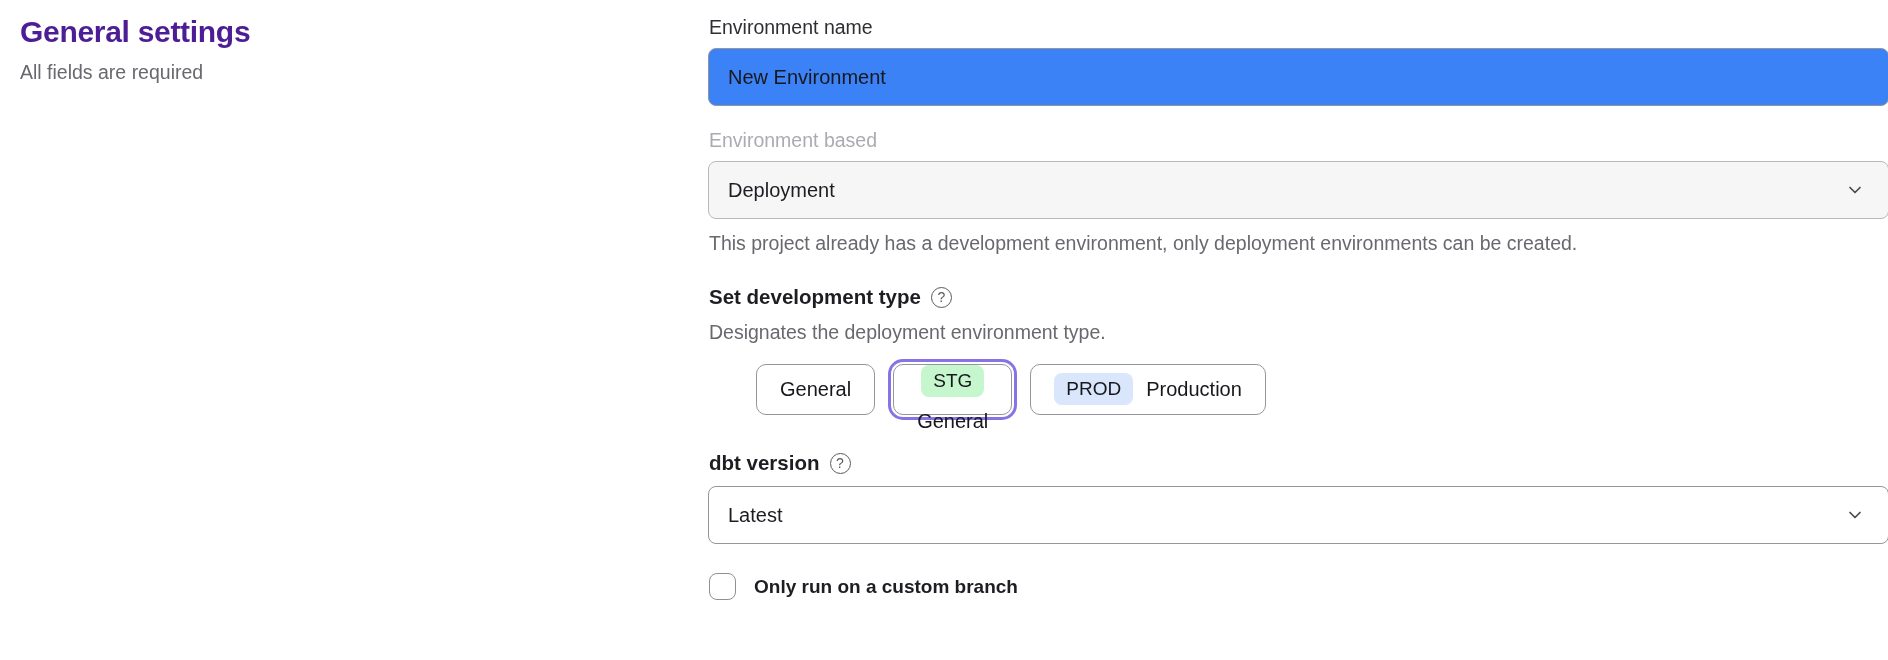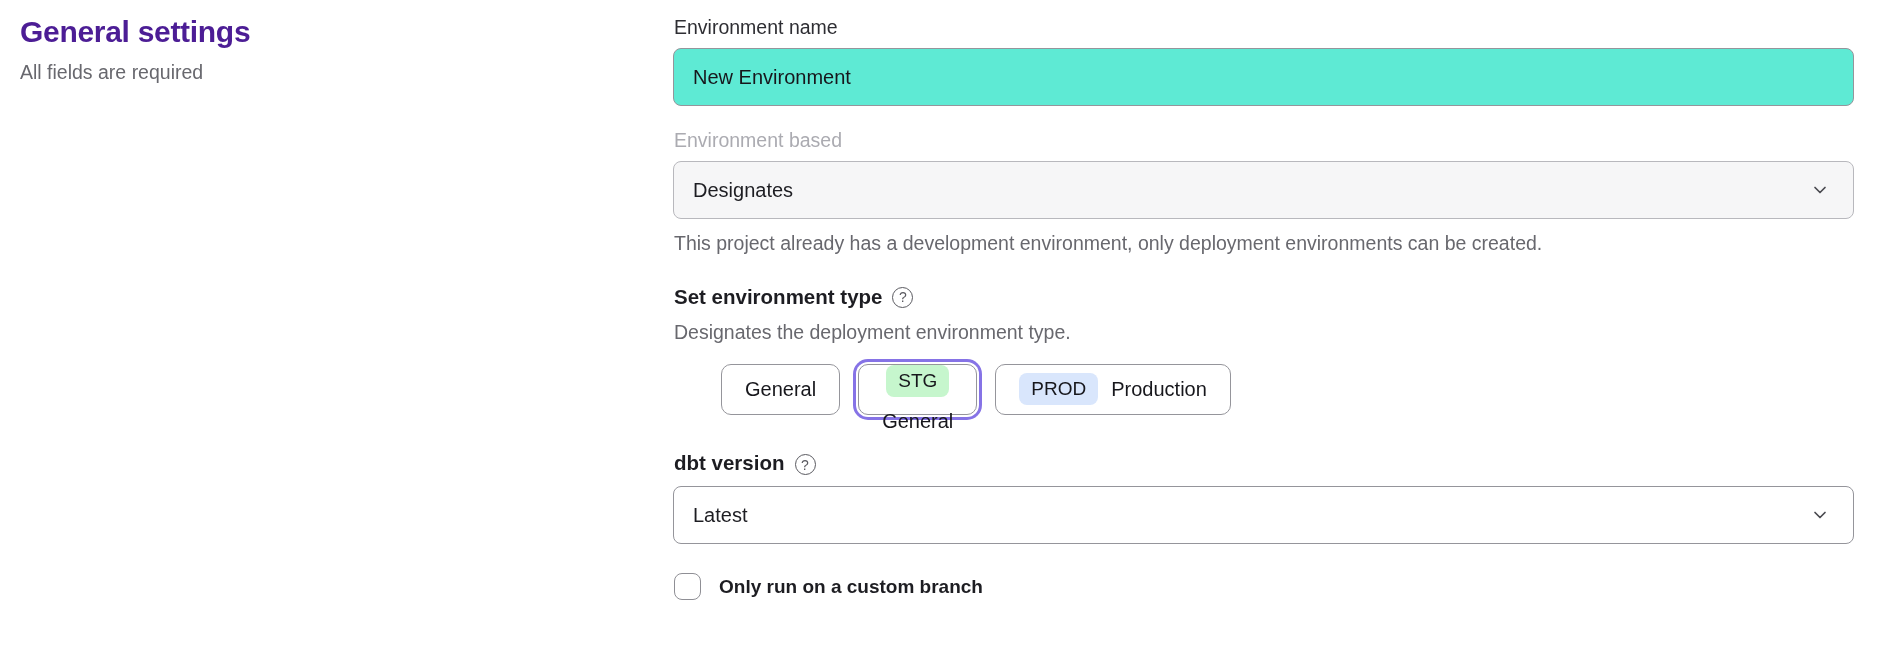--- a/index.html
+++ b/index.html
@@ -15,32 +15,32 @@
 
   
   .left-panel { position: absolute; left: 20px; top: 14px; width: 560px; }
   .page-title {
     margin: 0; font-size: 30px; font-weight: 700; color: #4c1d95;
     letter-spacing: -0.3px; line-height: 1.2;
   }
   .page-subtitle { margin: 11px 0 0 0; font-size: 19.5px; color: #68686e; }
 
   
-  .form-panel { position: absolute; left: 673px; top: 16px; width: 1181px; }
+  .form-panel { position: absolute; left: 708px; top: 16px; width: 1181px; }
 
   .field-label {
     display: block; font-size: 19.5px; font-weight: 500; color: #2e2e33;
     line-height: 23px; margin: 0 0 9px 1px;
   }
   .field-label.disabled { color: #ababb1; }
 
   .text-input {
     width: 100%; height: 58px;
     border: 1px solid #95959b; border-radius: 8px;
-    background: #5eead4; padding: 0 19px;
+    background: #3b82f6; padding: 0 19px;
     font-family: "Liberation Sans", sans-serif;
     font-size: 20px; color: #17171c; outline: none;
   }
 
   .select-box {
     width: 100%; height: 58px;
     border: 1px solid #95959b; border-radius: 8px;
     background: #ffffff; padding: 0 19px;
     display: flex; align-items: center; justify-content: space-between;
     font-size: 20px; color: #1d1d22; cursor: pointer;
@@ -69,21 +69,21 @@
     background: #ffffff; border: 1px solid #95959b; border-radius: 10px;
     font-family: "Liberation Sans", sans-serif;
     font-size: 20px; font-weight: 500; color: #17171c; cursor: pointer;
   }
   .type-btn.selected { box-shadow: 0 0 0 2px #ffffff, 0 0 0 5px #8673e6; margin: 0 4px; flex-direction: column; }
   .env-badge {
     border-radius: 8px; padding: 6px 12px;
     font-size: 19px; font-weight: 400; color: #17171c; line-height: 1.1;
   }
 
-  .mt-32 { margin-top: 31px; align-items: flex-end; }
+  .mt-32 { margin-top: 31px; }
   .mt-11 { margin-top: 11px; }
 
   .checkbox-row { display: flex; align-items: center; gap: 18px; margin: 29px 0 0 1px; }
   .checkbox {
     width: 27px; height: 27px; background: #ffffff;
     border: 1.5px solid #8f8f95; border-radius: 8px; cursor: pointer; flex: 0 0 auto;
   }
   .checkbox-label { font-size: 19px; font-weight: 700; color: #1d1d22; cursor: pointer; }
 </style>
 </head>
@@ -96,32 +96,32 @@
 
 <div class="form-panel">
 
   
   <label class="field-label">Environment name</label>
   <input class="text-input" type="text" value="New Environment" style="">
 
   
   <label class="field-label disabled" style="margin-top:23px;">Environment based</label>
   <div class="select-box disabled">
-    <span>Designates</span>
+    <span>Deployment</span>
     <span class="chevron">
       <svg width="20" height="20" viewBox="0 0 20 20" fill="none">
         <path d="M5 7.5 L10 12.5 L15 7.5" stroke="#4a4a50" stroke-width="1.7" stroke-linecap="round" stroke-linejoin="round"></path>
       </svg>
     </span>
   </div>
   <p class="helper-text">This project already has a development environment, only deployment environments can be created.</p>
 
   
   <div class="section-title">
-    <span>Set environment type</span>
+    <span>Set development type</span>
     <span class="help-icon">?</span>
   </div>
   <p class="section-desc">Designates the deployment environment type.</p>
 
   <div class="btn-row">
     <button class="type-btn">
       <span>General</span>
     </button>
     <button class="type-btn selected">
       <span class="env-badge" style="background-color: rgb(198, 246, 205);">STG</span>

